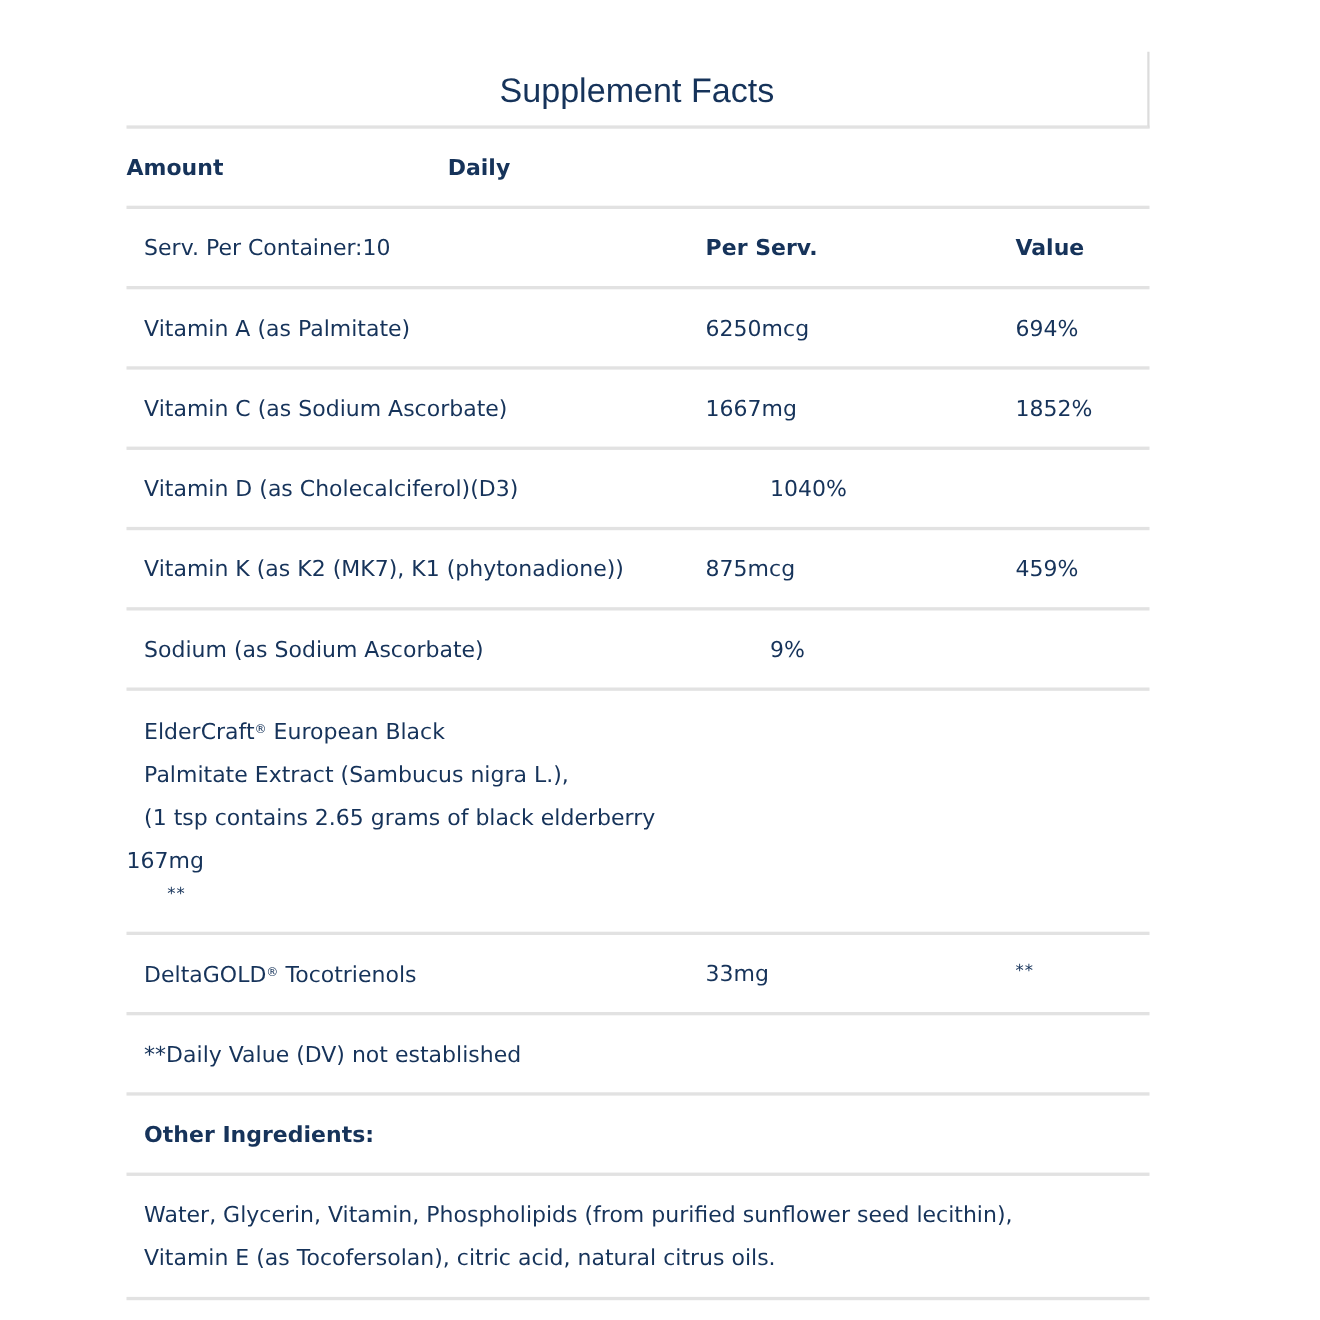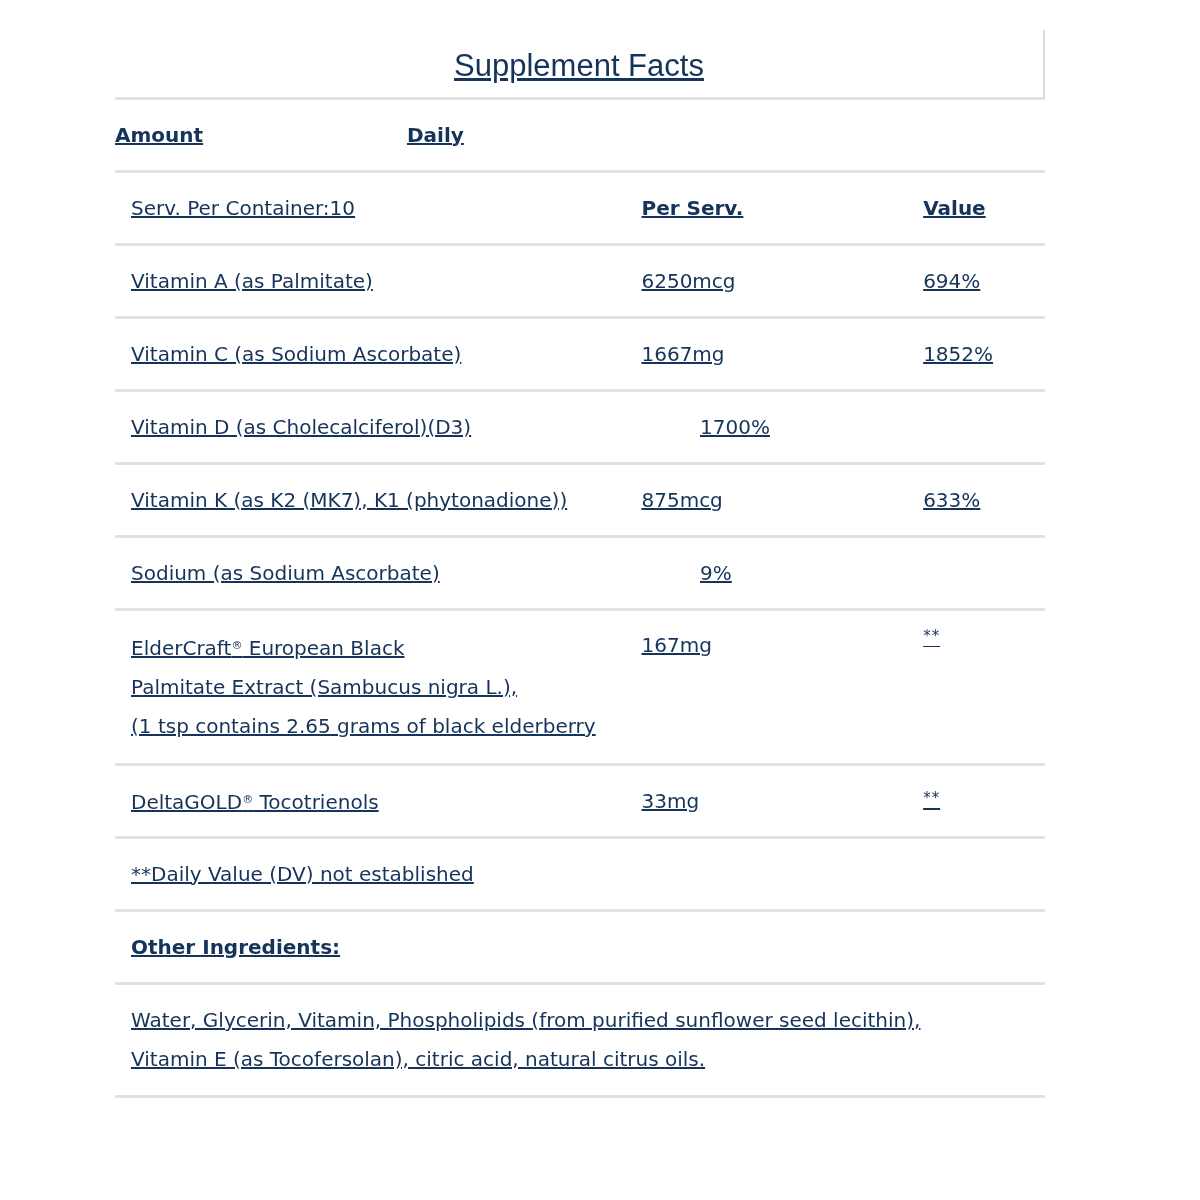--- a/index.html
+++ b/index.html
@@ -1,27 +1,27 @@
 <!DOCTYPE html>
 <html><head>
   <meta charset="utf-8">
   <style>
     html, body { margin: 0; padding: 0; background: #ffffff; }
     body { width: 1200px; height: 1200px; position: relative; font-family: "DejaVu Sans", sans-serif; color: #16335a; }
-    .panel { position: absolute; left: 115px; top: 30px; width: 930px; text-decoration: underline; }
+    .panel { position: absolute; left: 115px; top: 47px; width: 930px; }
     .title-box { height: 70px; border-right: 2px solid #dcdcdc; border-bottom: 3px solid #e2e2e2; display: flex; align-items: center; justify-content: center; box-sizing: border-box; }
     .title { font-family: "Liberation Sans", sans-serif; font-size: 31px; color: #16335a; padding-top: 4px; }
     .row { display: flex; border-bottom: 3px solid #e2e2e2; box-sizing: border-box; font-size: 20px; line-height: 39px; }
     .row.single { height: 73px; align-items: center; }
     .cell { box-sizing: border-box; }
     .c1 { width: 548px; padding-left: 16px; }
     .c2 { width: 255px; }
     .c3 { width: 127px; margin-left: 37px; }
     .bold { font-weight: bold; }
-    .row.multi { padding-top: 15px; padding-bottom: 17px; align-items: flex-start; }
+    .row.multi { padding-top: 15px; padding-bottom: 17px; align-items: flex-start; flex-direction: column; }
     .row.multi .c3 { font-size: 15px; line-height: 28px; }
     .stars { font-size: 15px; letter-spacing: 1px; position: relative; top: -4px; }
     .full { padding-left: 16px; }
     .other-text { padding: 16px 0 16px 16px; line-height: 39px; font-size: 20px; border-bottom: 3px solid #e2e2e2; }
     sup.reg { font-size: 11px; vertical-align: 6px; }
   </style>
 </head>
 <body>
 
 <div class="panel">
@@ -44,26 +44,26 @@
     <div class="cell c2">6250mcg</div>
     <div class="cell c3">694%</div>
   </div>
   <div class="row single">
     <div class="cell c1">Vitamin C (as Sodium Ascorbate)</div>
     <div class="cell c2">1667mg</div>
     <div class="cell c3">1852%</div>
   </div>
   <div class="row single">
     <div class="cell c1">Vitamin D (as Cholecalciferol)(D3)</div>
-    <div class="cell c3">1700%</div>
+    <div class="cell c3">1040%</div>
   </div>
   <div class="row single">
     <div class="cell c1">Vitamin K (as K2 (MK7), K1 (phytonadione))</div>
     <div class="cell c2">875mcg</div>
-    <div class="cell c3">633%</div>
+    <div class="cell c3">459%</div>
   </div>
   <div class="row single">
     <div class="cell c1">Sodium (as Sodium Ascorbate)</div>
     <div class="cell c3">9%</div>
   </div>
 
   <div class="row multi">
     <div class="cell c1">
       <div><span>ElderCraft</span><sup class="reg">®</sup><span> European Black</span></div>
       <div>Palmitate Extract (Sambucus nigra L.),</div>

